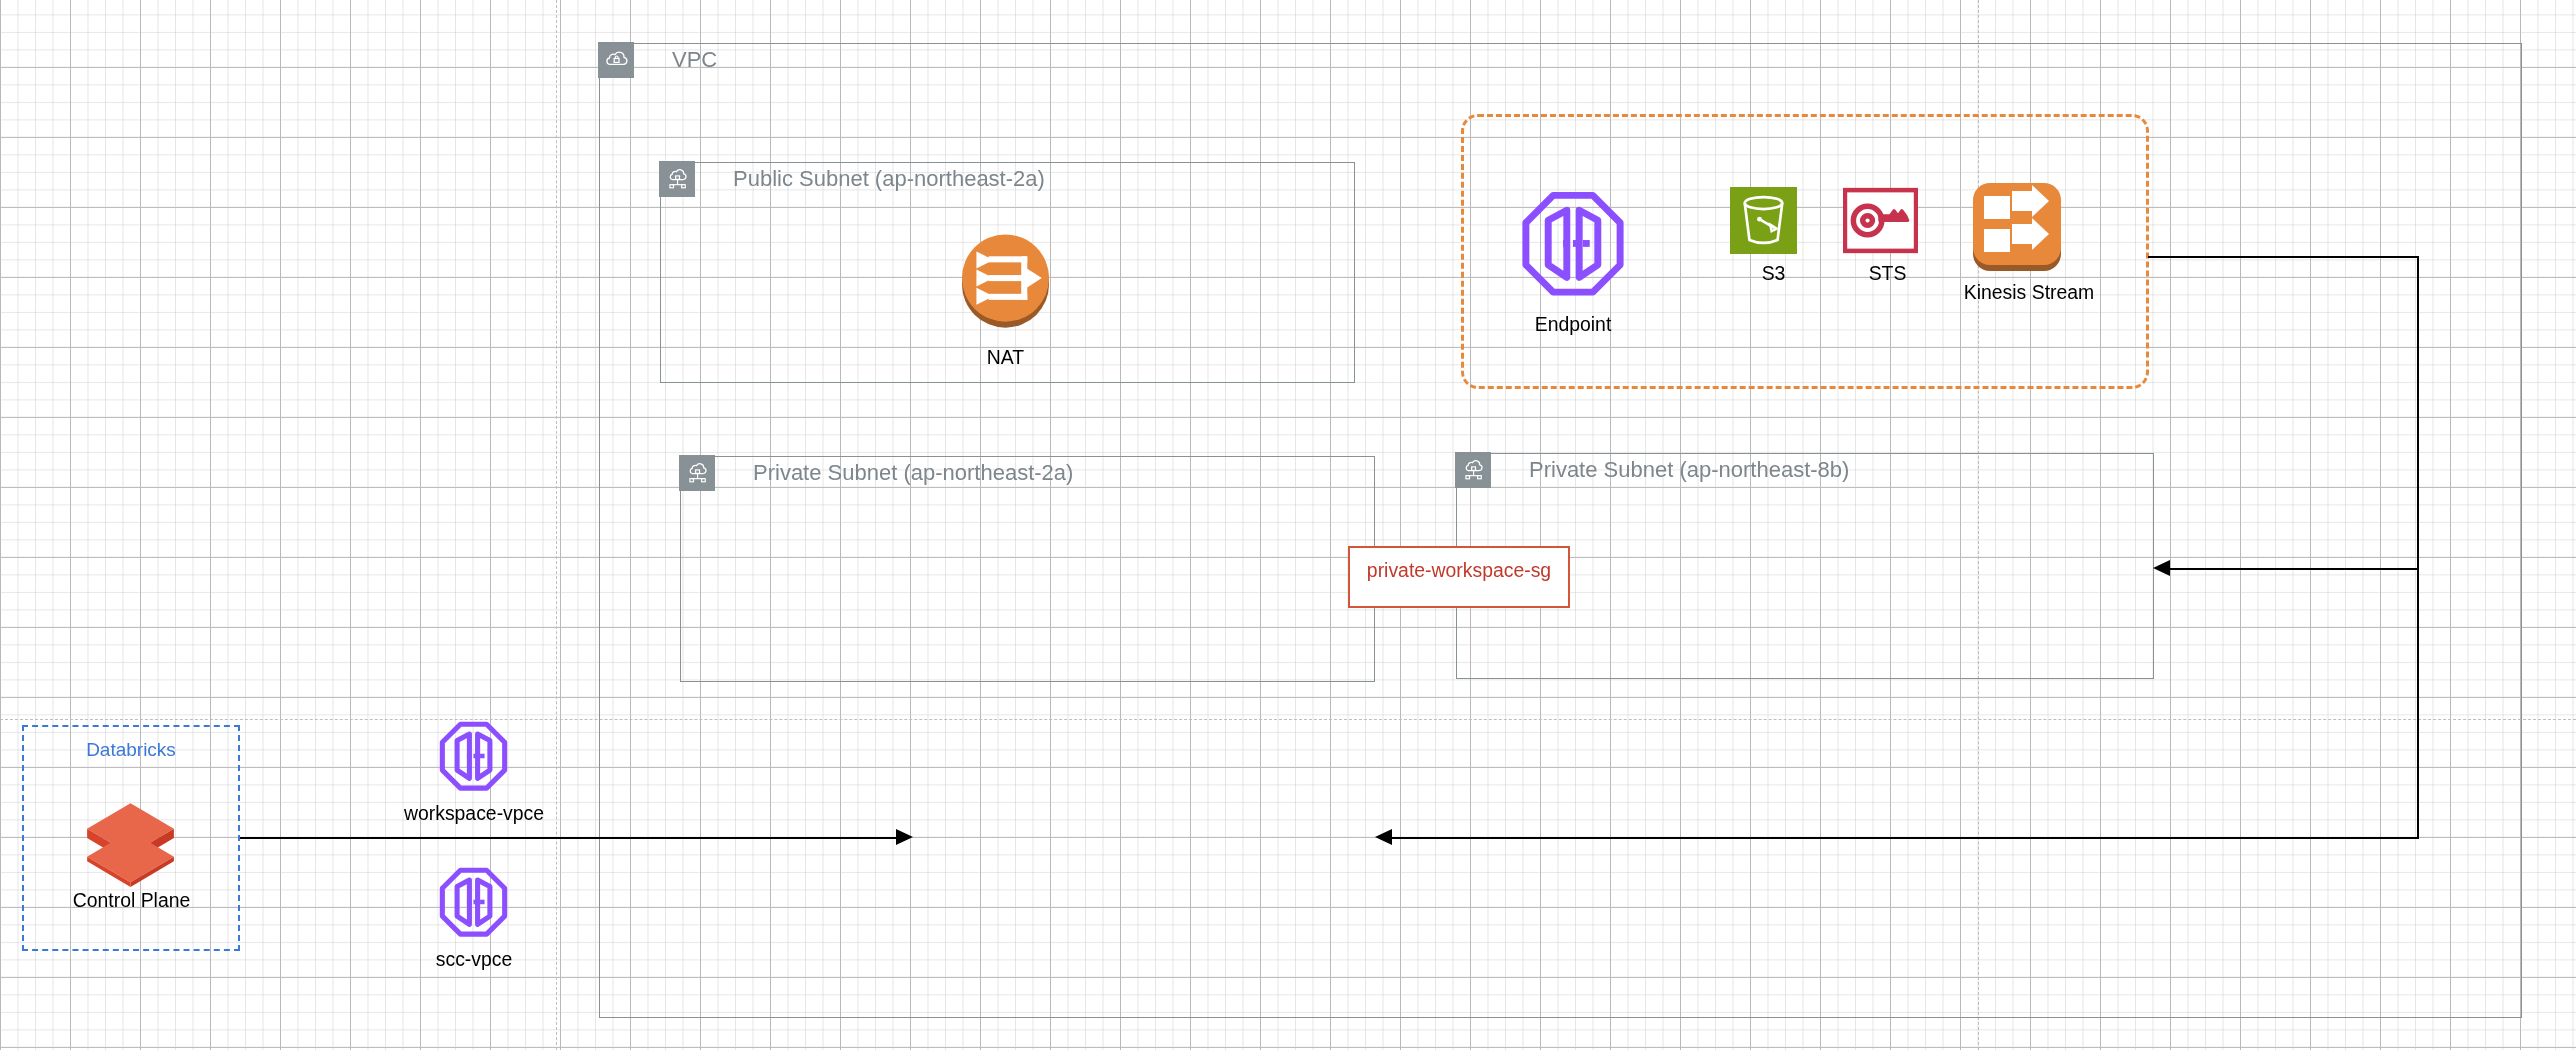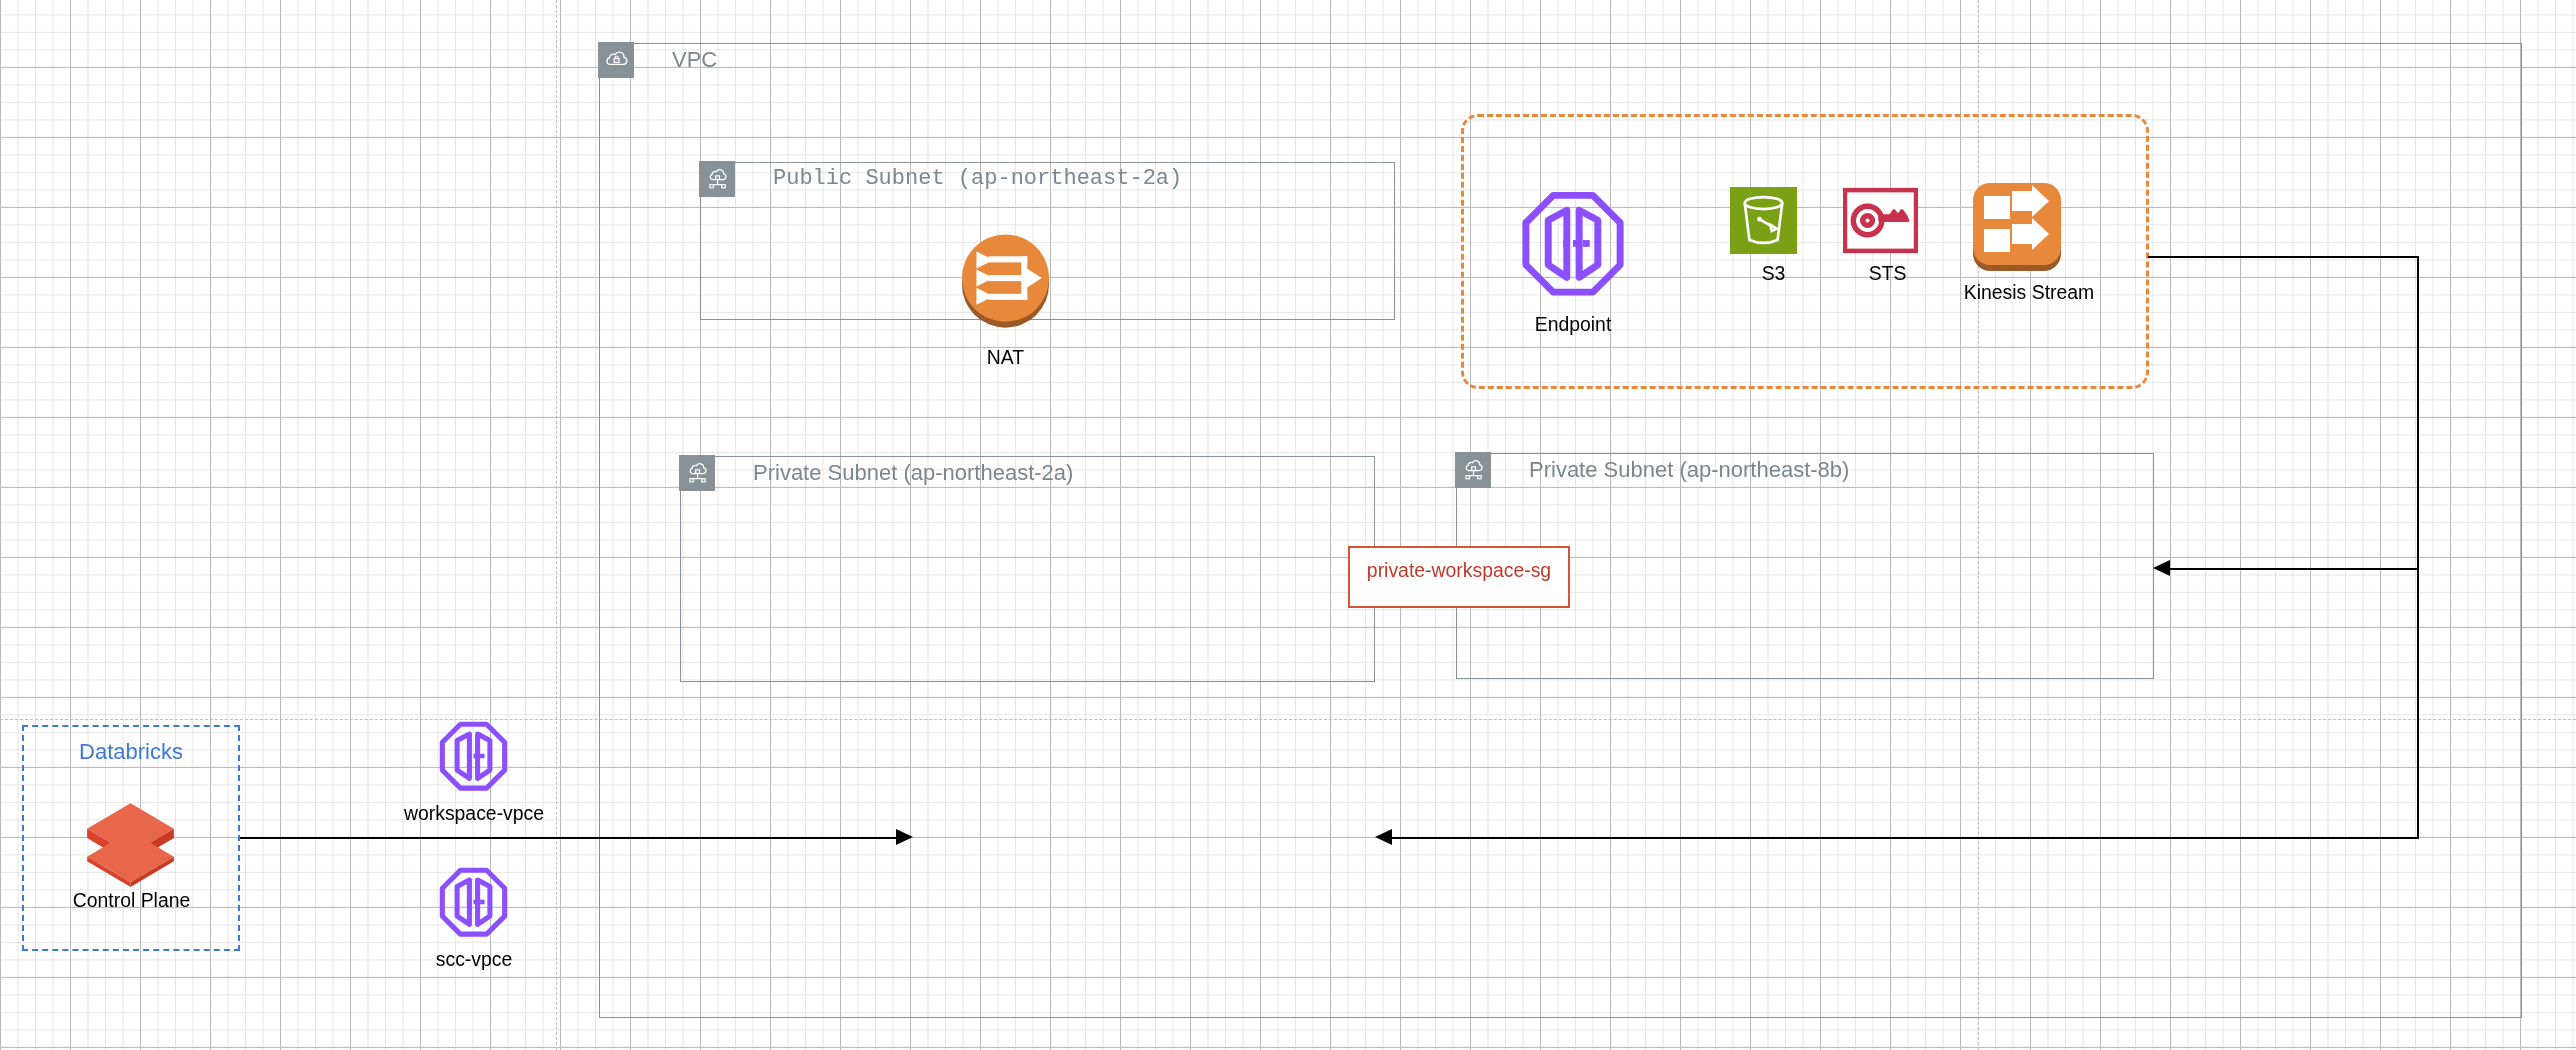--- a/index.html
+++ b/index.html
@@ -39,21 +39,21 @@
   }
 
   .grp.dashed-orange{
     border:3.1px dashed #e8883a;border-radius:17px;background:transparent;
   }
   .grp.dashed-blue{
     border:2.3px dashed #3c78d8;background:transparent;
   }
   .grp.dashed-blue .db-title{
     position:absolute;left:0;right:0;top:12.4px;text-align:center;
-    color:#3c78d8;font-size:22px;
+    color:#3c78d8;font-size:19px;
   }
 
   
   .node{position:absolute;text-align:center;}
   .node .lbl{
     position:absolute;left:50%;transform:translateX(-50%);
     white-space:nowrap;font-size:19.4px;color:#000;
   }
   .icon-wrap{position:absolute;left:0;top:0;}
 
@@ -93,21 +93,21 @@
     <div class="grp-tab">
       <svg width="25" height="25" viewBox="0 0 32 32">
         <path d="M7 21 h18 a4.6 4.6 0 0 0 0.6 -9.1 a6.2 6.2 0 0 0 -11.6 -3.4 a4.8 4.8 0 0 0 -7 4.3 a4.2 4.2 0 0 0 0 8.2 z" fill="none" stroke="#ffffff" stroke-width="1.7"></path>
         <rect x="13" y="13.4" width="6.2" height="5" fill="none" stroke="#ffffff" stroke-width="1.6"></rect>
         <path d="M14.6 13.4 v-1.5 a1.7 1.7 0 0 1 3.4 0 v1.5" fill="none" stroke="#ffffff" stroke-width="1.4"></path>
       </svg>
     </div>
     <div class="grp-title">VPC</div>
   </div>
 
-  <div class="grp solid" style="left:700px;top:162px;width:695px;height:158px;font-family:Liberation Mono, monospace;">
+  <div class="grp solid" style="left:660px;top:162px;width:695px;height:221px;">
     <div class="grp-tab">
       <svg width="25" height="25" viewBox="0 0 32 32">
         <path d="M9 16 h14.5 a3.7 3.7 0 0 0 0.5 -7.3 a5 5 0 0 0 -9.3 -2.7 a3.9 3.9 0 0 0 -5.6 3.5 a3.4 3.4 0 0 0 -0.1 6.5 z" fill="none" stroke="#ffffff" stroke-width="1.6"></path>
         <rect x="13.6" y="11.4" width="5" height="4.4" fill="none" stroke="#ffffff" stroke-width="1.5"></rect>
         <path d="M16.1 16 v6.6" stroke="#ffffff" stroke-width="1.5" fill="none"></path>
         <path d="M8.6 22.6 h15" stroke="#ffffff" stroke-width="1.5" fill="none"></path>
         <rect x="6.3" y="22.6" width="4.6" height="4" fill="none" stroke="#ffffff" stroke-width="1.5"></rect>
         <rect x="21.3" y="22.6" width="4.6" height="4" fill="none" stroke="#ffffff" stroke-width="1.5"></rect>
       </svg>
     </div>

